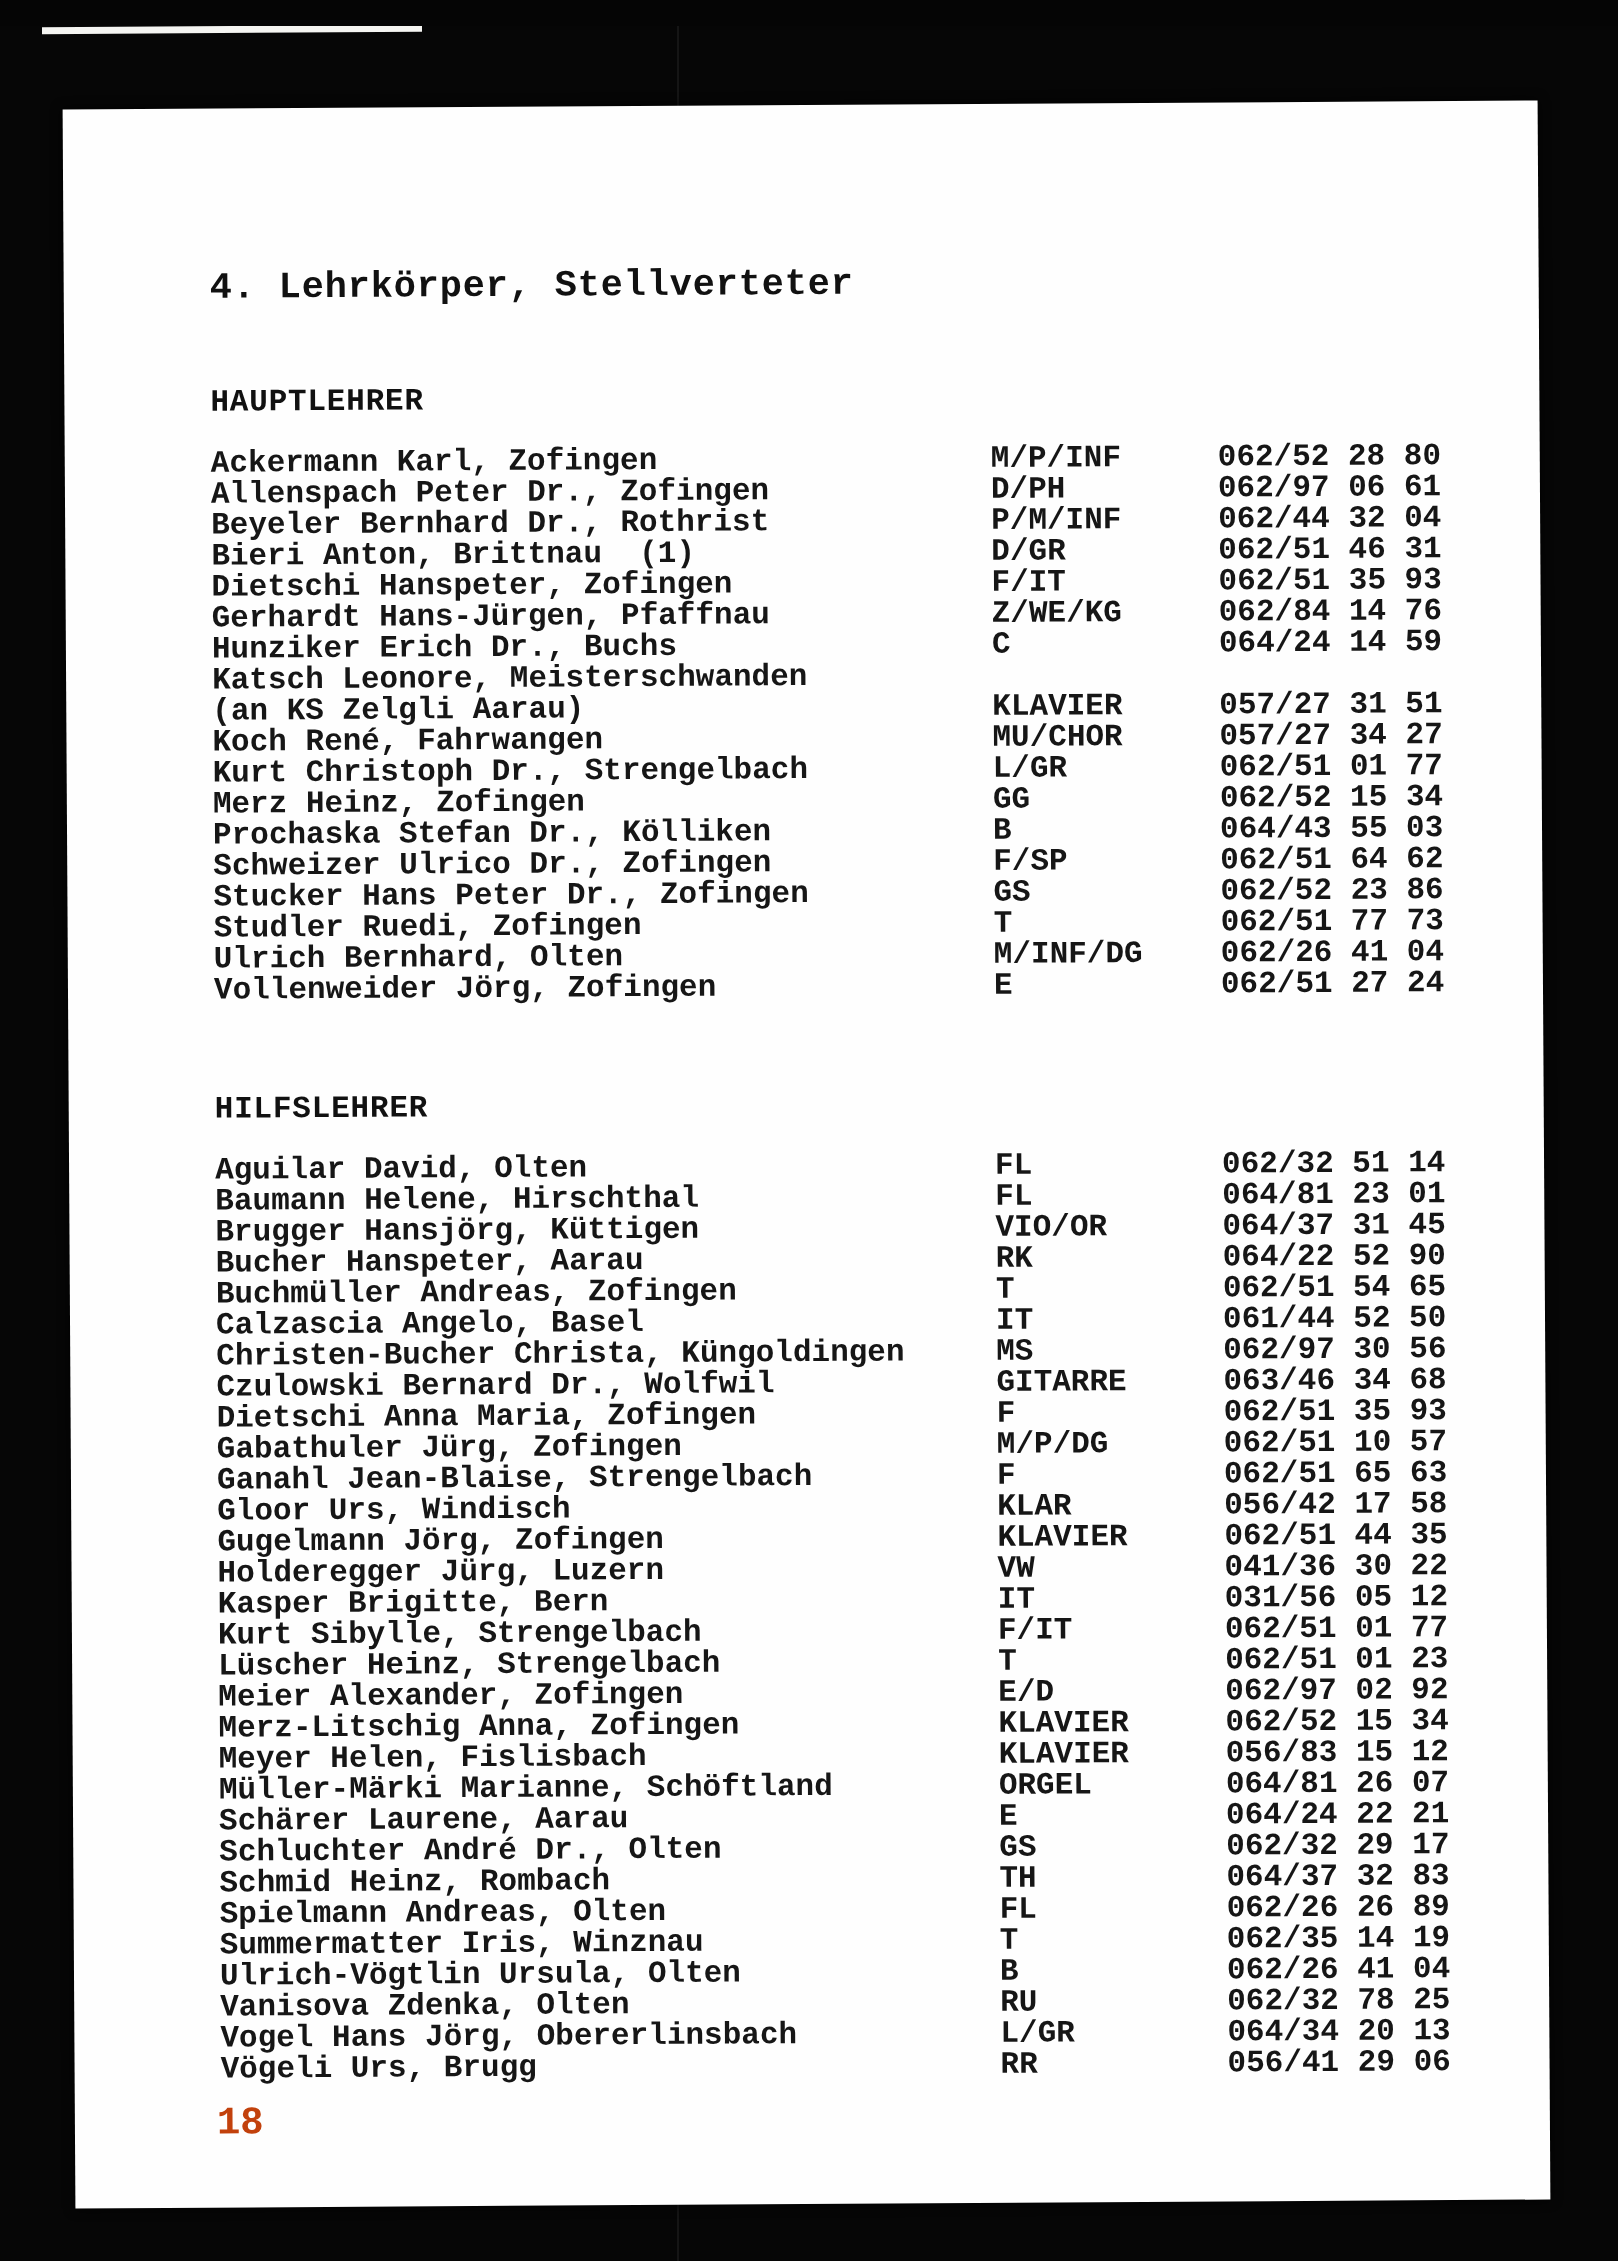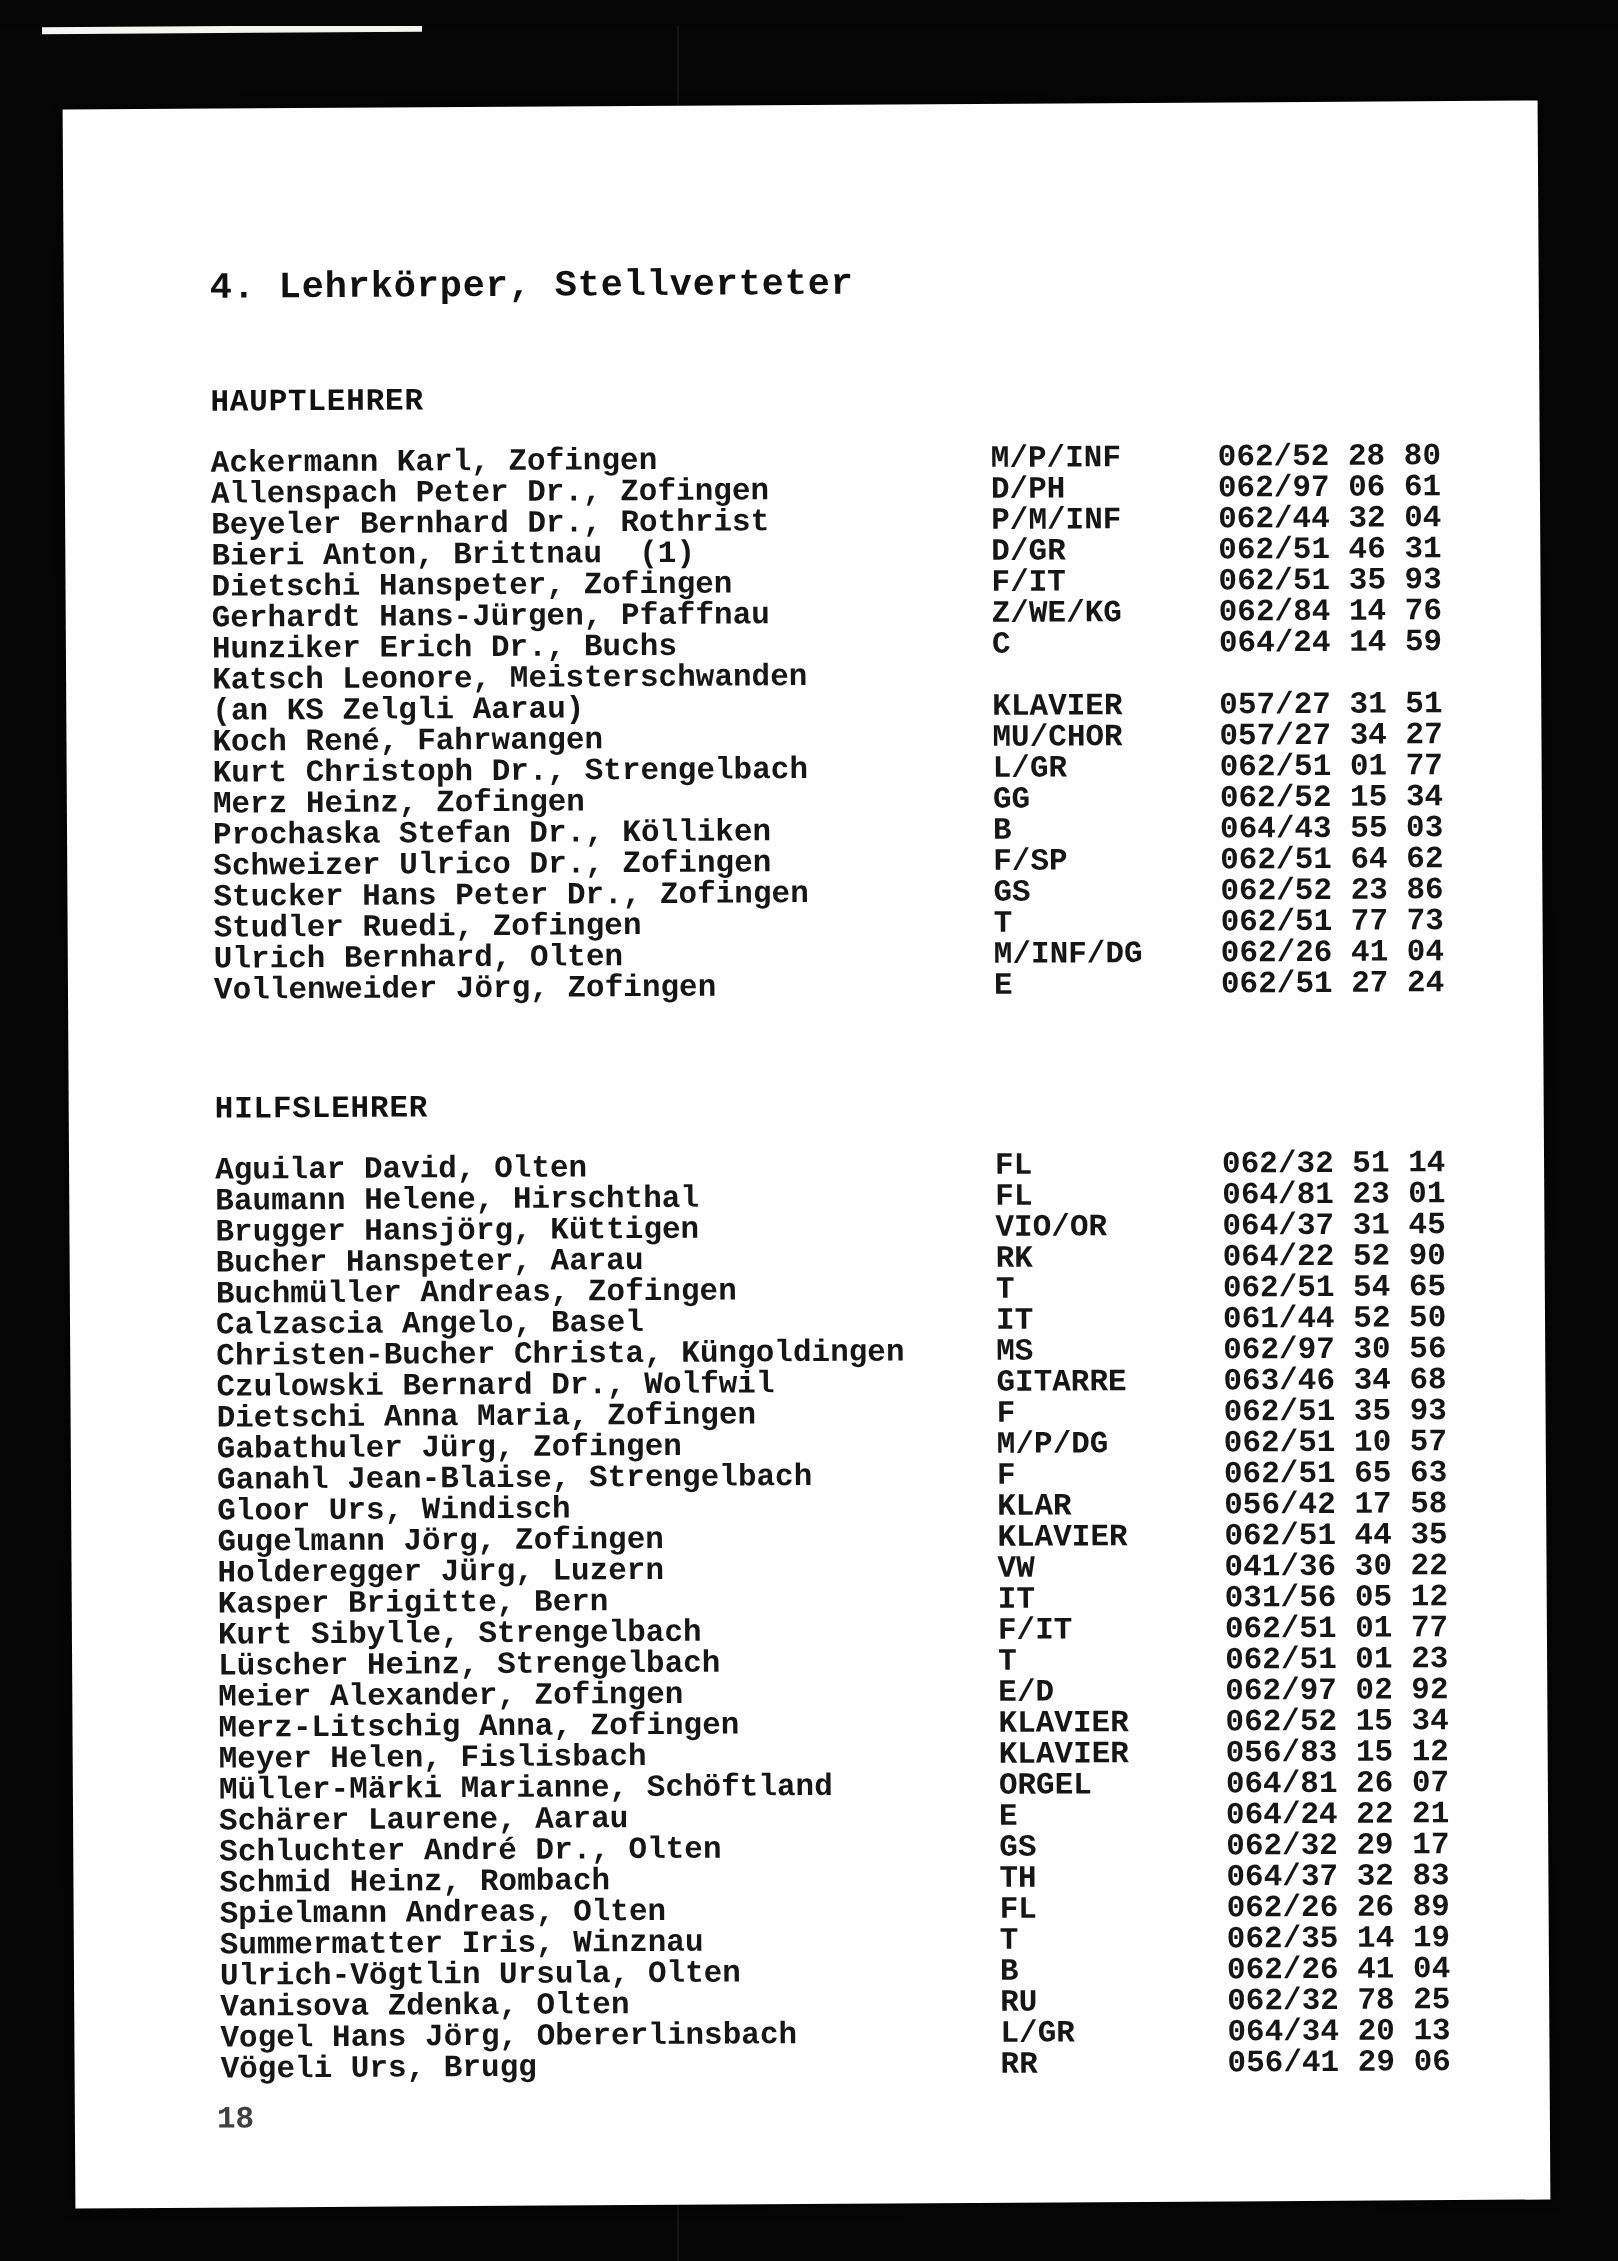--- a/index.html
+++ b/index.html
@@ -78,23 +78,23 @@
     font-weight: 700;
     color: #161616;
   }
   .cell { display: block; white-space: pre; overflow: visible; }
   .cell.name    { width: 780px; flex: 0 0 780px; }
   .cell.subject { width: 227px; flex: 0 0 227px; }
   .cell.phone   { flex: 1 1 auto; }
   .page-number {
     position: absolute;
     left: 142px; top: 1993px;
-    font-size: 31px;
+    font-size: 39px;
     font-weight: 700;
-    color: #404040;
+    color: #c2410c;
     white-space: pre;
   }
 </style>
 </head>
 <body>
 
 <div class="viewport">
   <div class="seam"></div>
   <div class="corner-artifact"></div>
 

